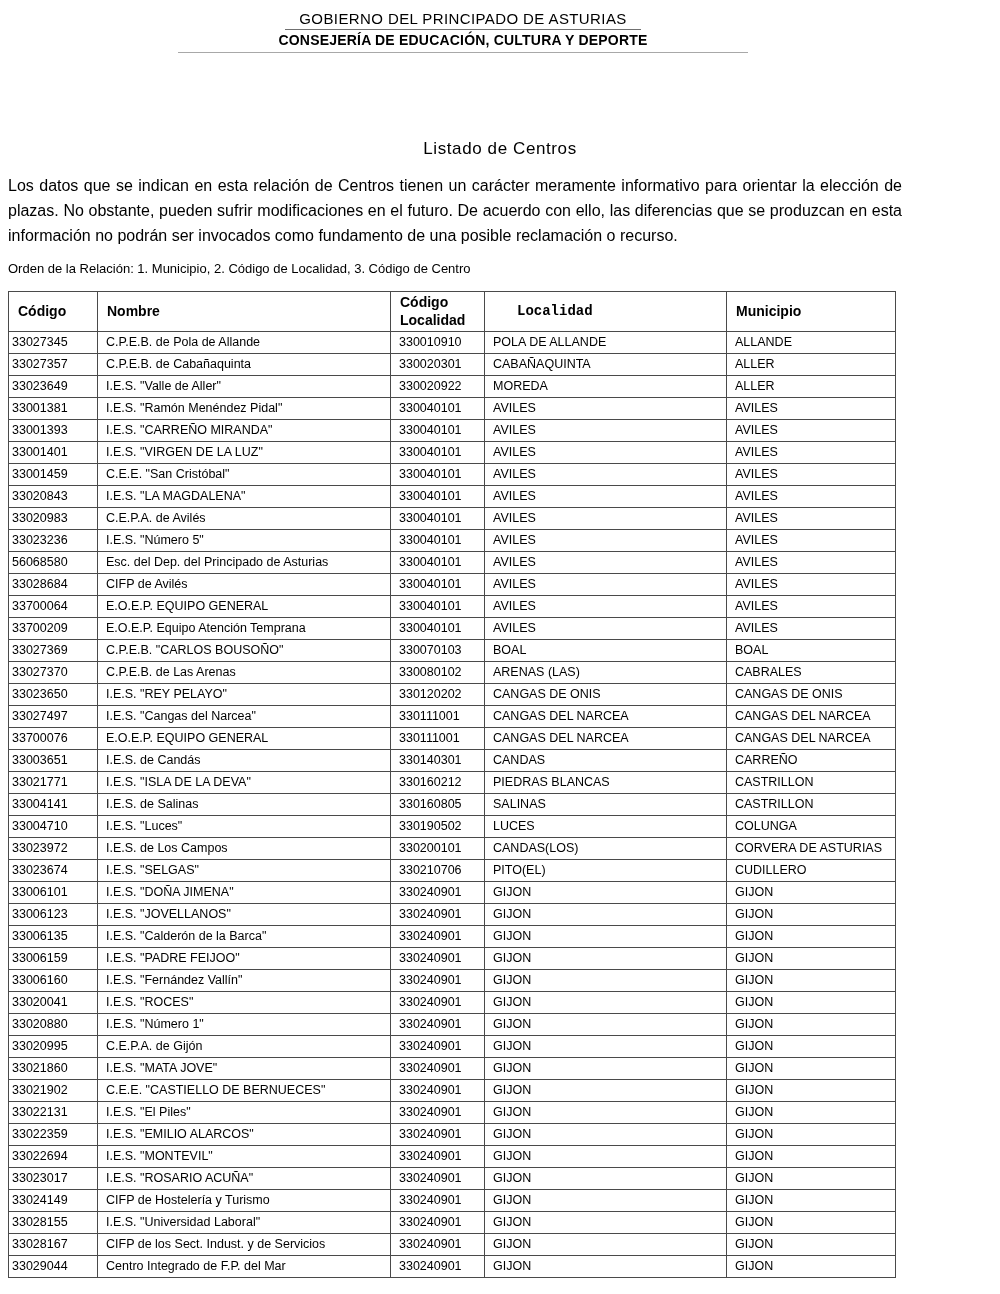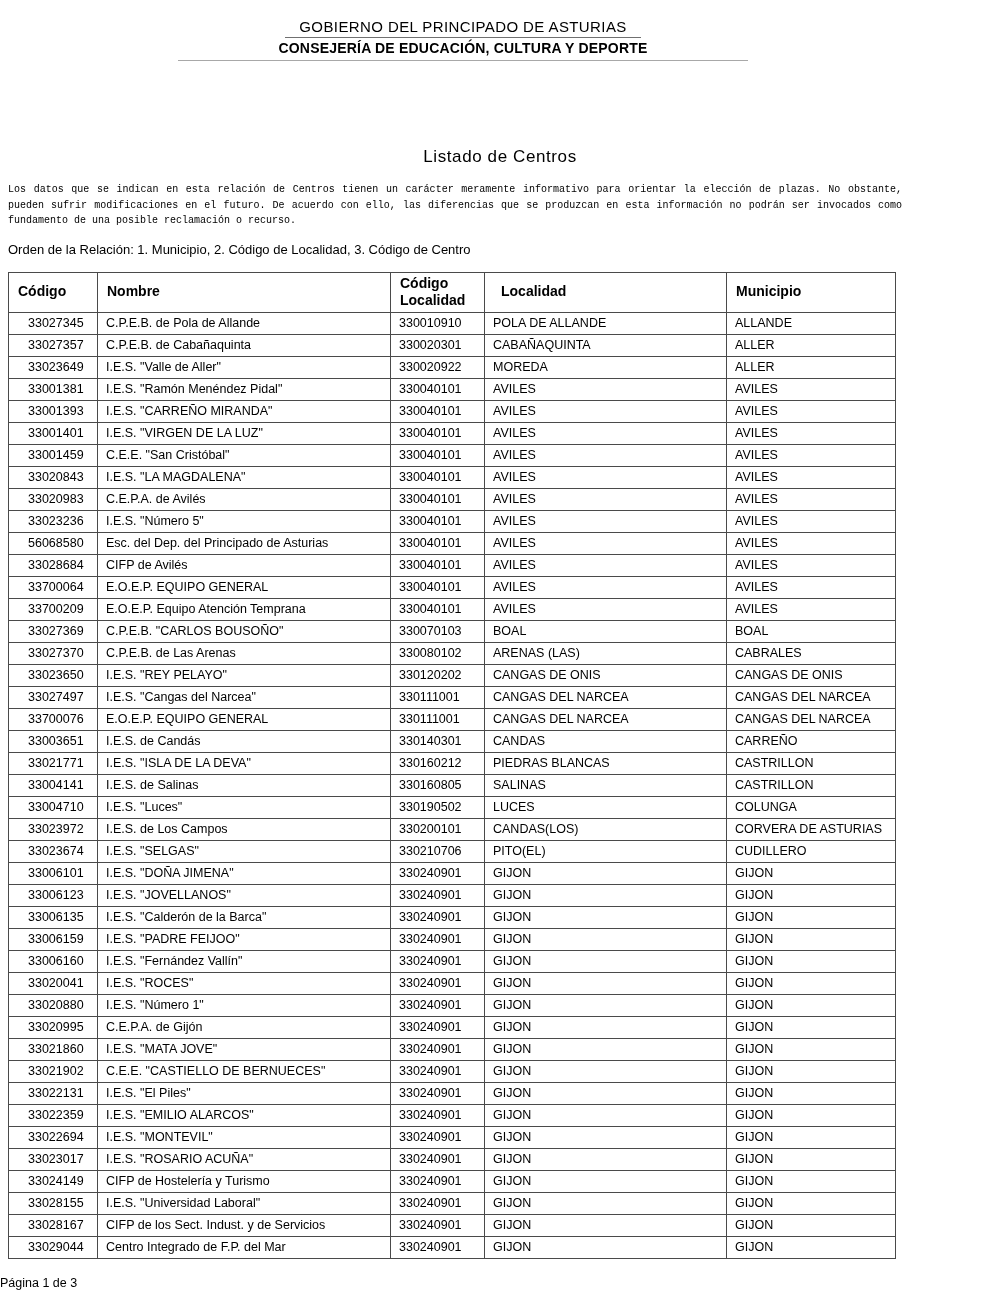--- a/index.html
+++ b/index.html
@@ -8,21 +8,21 @@
   .page {
     position: relative;
     width: 1000px;
     height: 1294px;
     background: #fff;
     overflow: hidden;
   }
   
   .gov-block {
     width: 570px;
-    margin: 18px 0 0 178px;
+    margin: 10px 0 0 178px;
     text-align: center;
   }
   .gov-line1 {
     font-size: 15px;
     letter-spacing: 0.4px;
   }
   .gov-line1 span {
     display: inline-block;
     border-bottom: 1px solid #707070;
     padding: 0 14px 2px 14px;
@@ -44,24 +44,23 @@
     font-size: 17px;
     font-weight: normal;
     letter-spacing: 0.6px;
     text-align: center;
     margin: 86px 0 0 0;
   }
   
   p.intro {
     margin: 15px 0 0 8px;
     width: 894px;
-    font-size: 10px;
+    font-size: 16px;
     line-height: 1.55;
     text-align: justify;
-    font-family: Liberation Mono, monospace;
   }
   p.order-note {
     margin: 13px 0 0 8px;
     width: 894px;
     font-size: 13px;
   }
   
   table.centros {
     border-collapse: collapse;
     table-layout: fixed;
@@ -74,29 +73,29 @@
     text-align: left;
     overflow: hidden;
   }
   table.centros thead th {
     font-size: 14px;
     font-weight: bold;
     height: 40px;
     padding: 2px 4px 2px 9px;
     line-height: 1.25;
   }
-  table.centros thead th.col-localidad { padding-left: 16px; }
+  table.centros thead th.col-localidad { padding-left: 32px; font-family: Liberation Mono, monospace; }
   table.centros td {
     font-size: 12.5px;
     height: 22px;
     line-height: 21px;
     padding: 0 4px 0 8px;
     white-space: nowrap;
   }
-  table.centros td:first-child { padding-left: 19px; }
+  table.centros td:first-child { padding-left: 3px; }
   
   .page-footer {
     width: 903px;
     margin-top: 17px;
     text-align: left;
     font-size: 12.5px;
   }
 </style>
 </head>
 <body>

